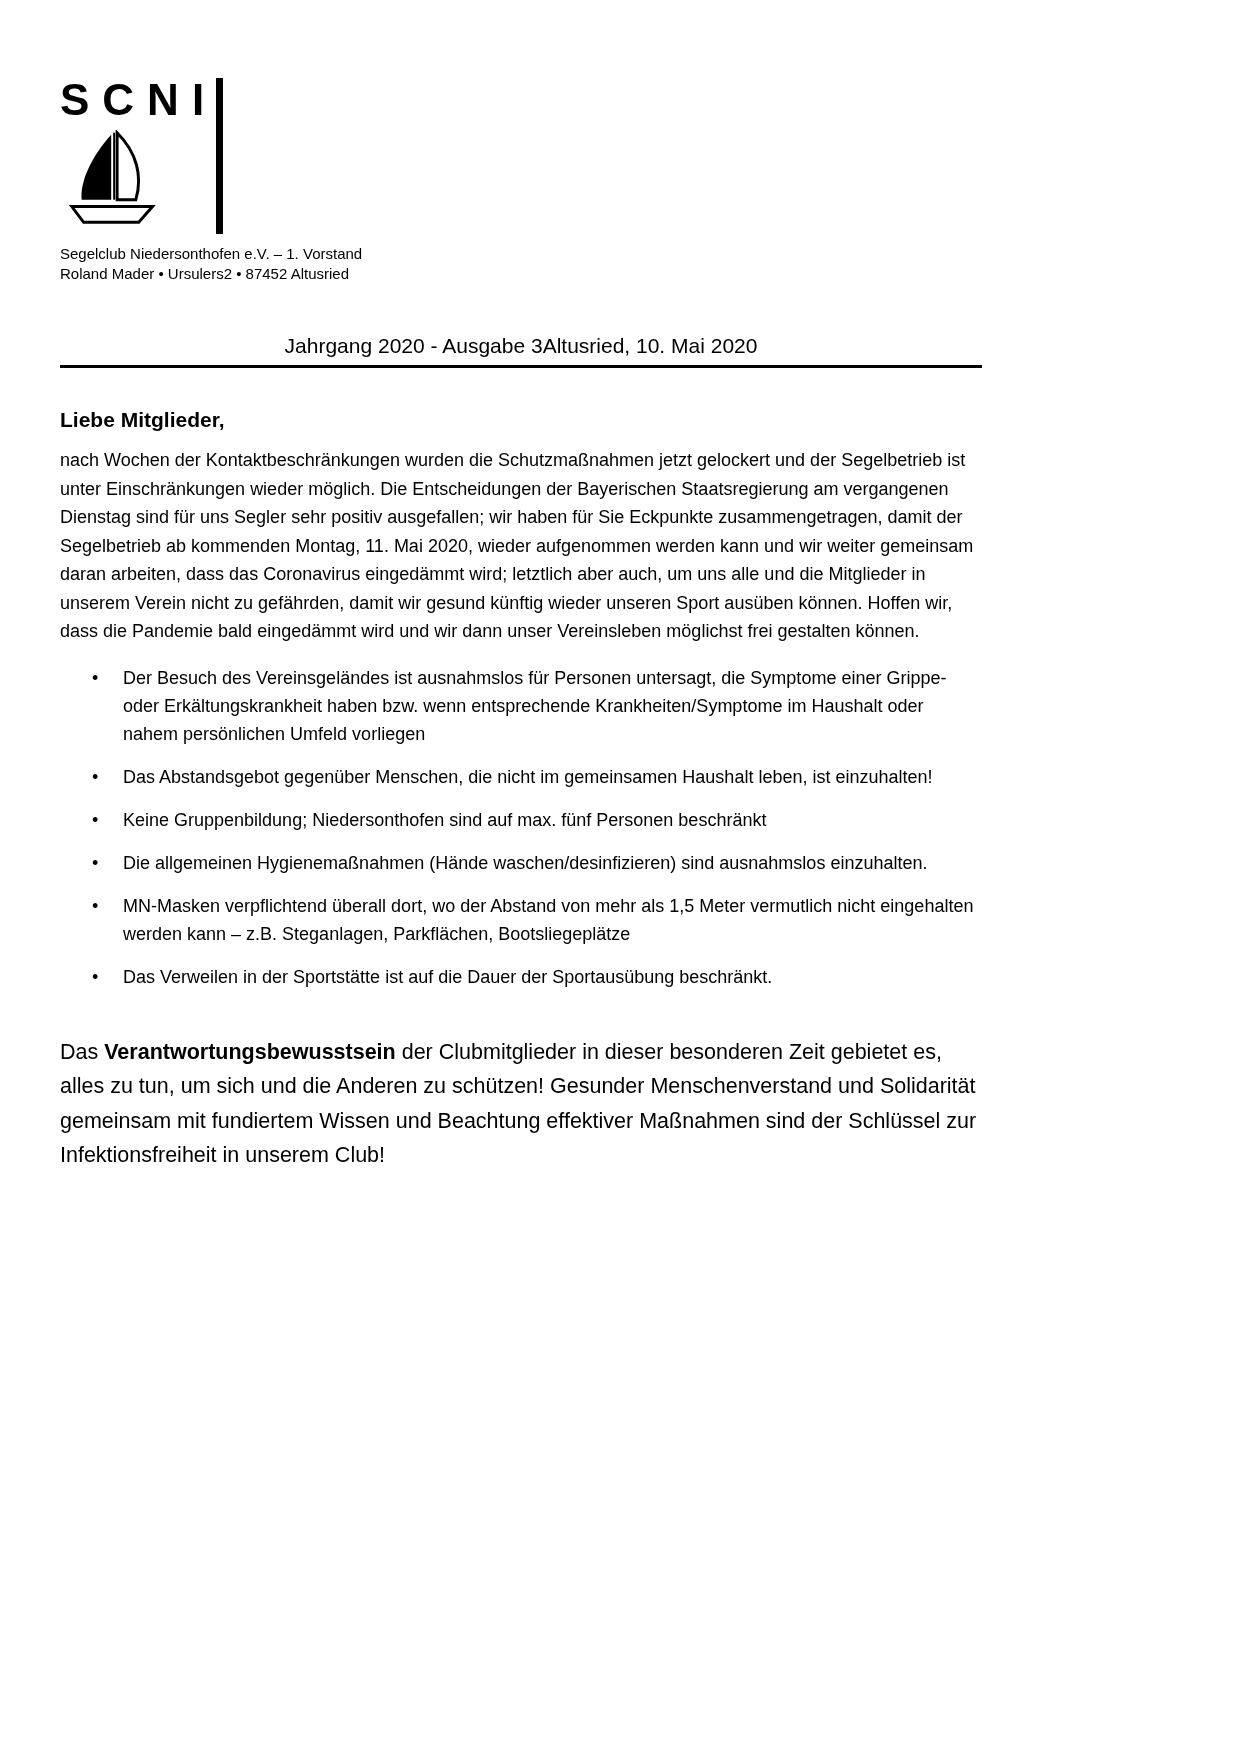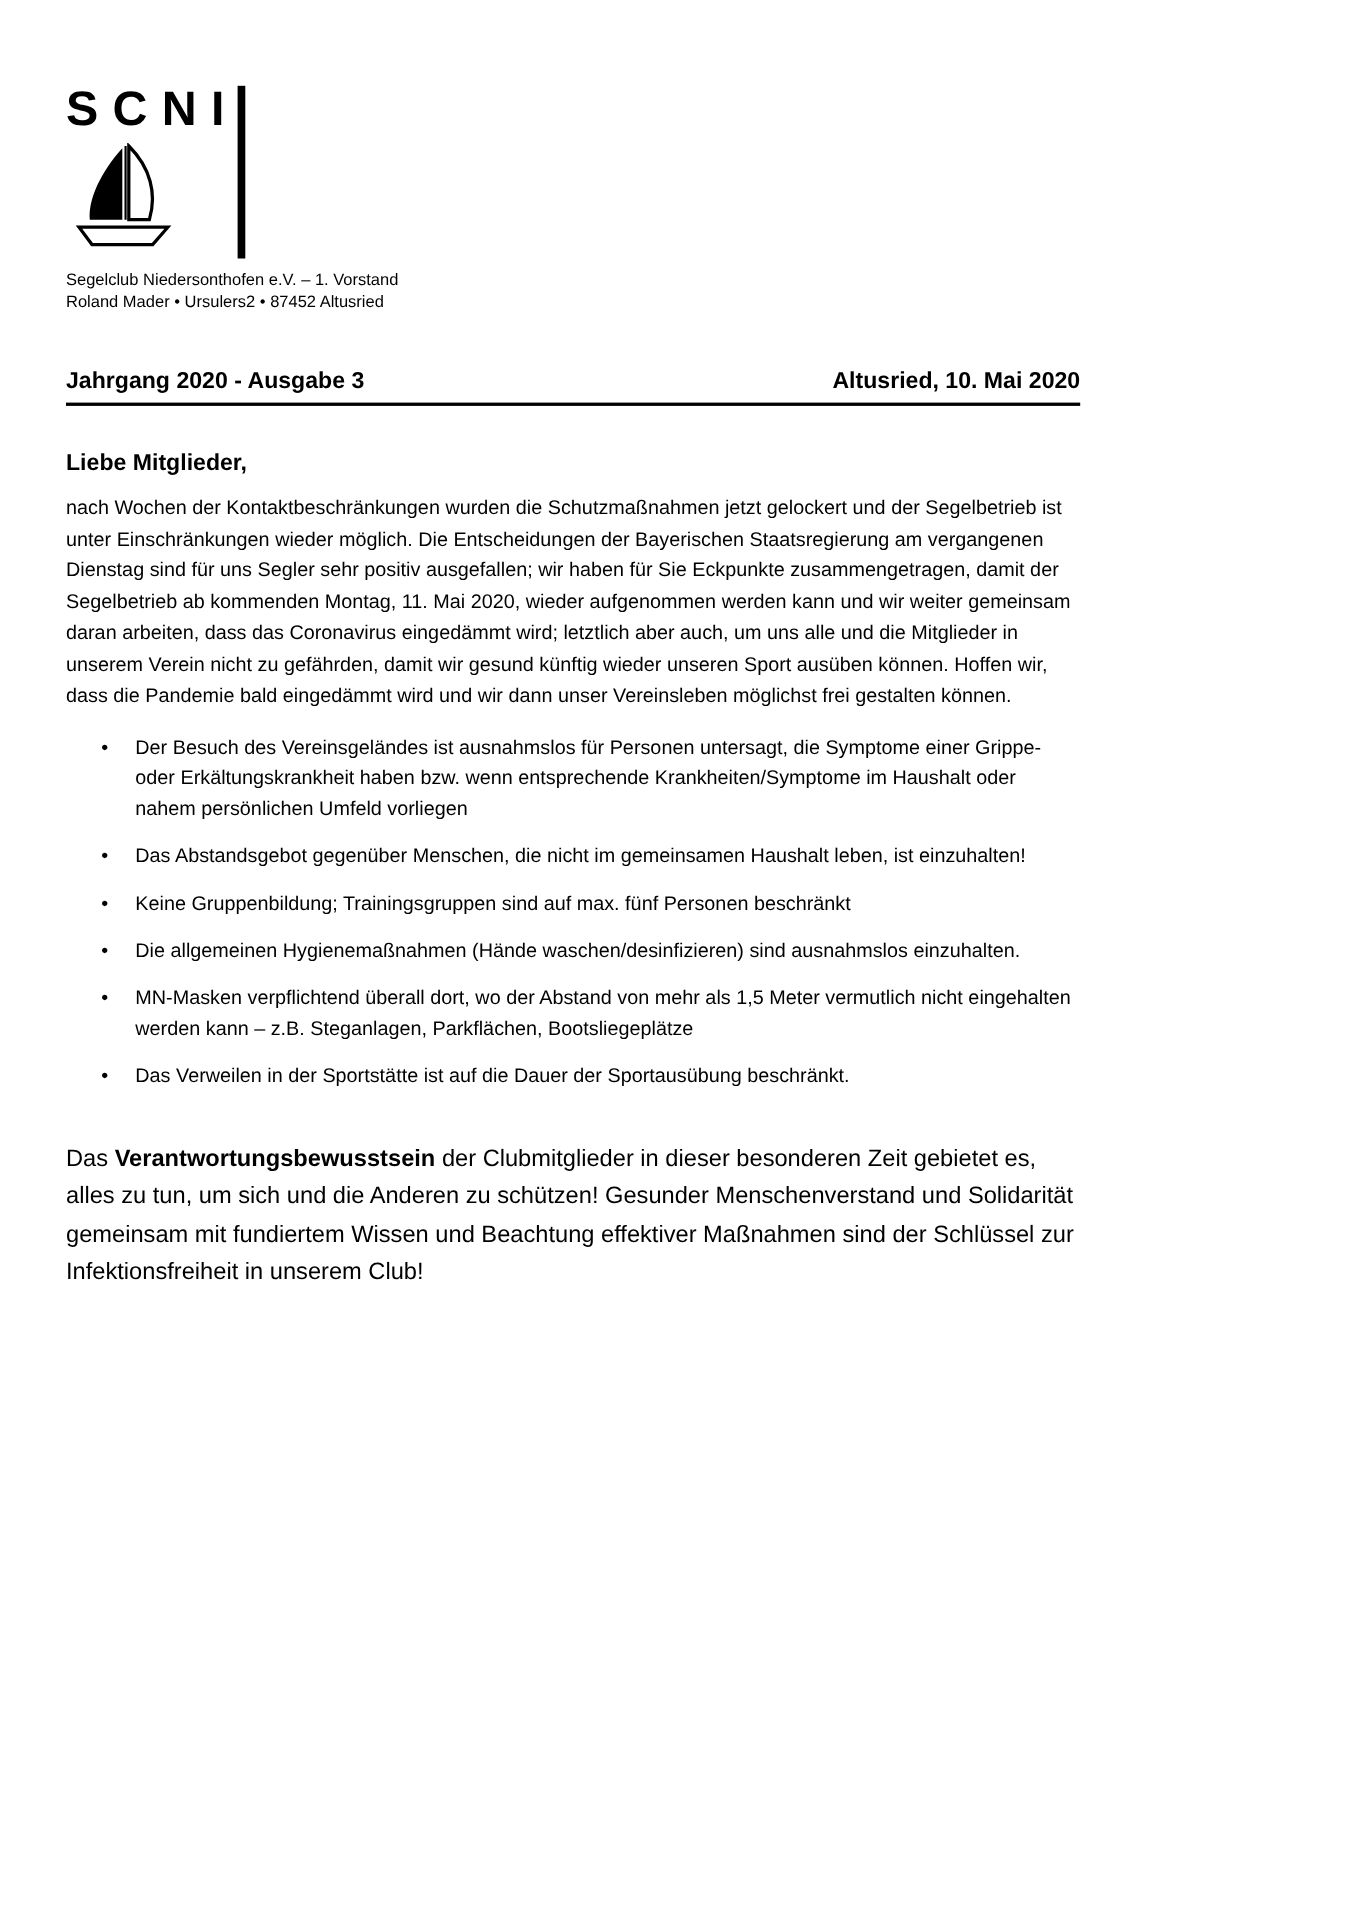--- a/index.html
+++ b/index.html
@@ -86,23 +86,23 @@
     margin-top: 52px;
     font-weight: bold;
     font-size: 19px;
     line-height: 31px;
   }
 
   
   .issue-row {
     margin-top: 50px;
     display: flex;
-    justify-content: space-between;
+    justify-content: center;
     align-items: baseline;
-    font-weight: bold;
+    font-weight: normal;
     font-size: 21px;
     border-bottom: 3px solid #000;
     padding-bottom: 7px;
   }
 
   
   .greeting {
     margin-top: 40px;
     font-weight: bold;
     font-size: 21px;
@@ -182,21 +182,21 @@
     <div class="rule-item">
       <span class="rule-bullet">•</span>
       <span class="rule-text">Der Besuch des Vereinsgeländes ist ausnahmslos für Personen untersagt, die Symptome einer Grippe- oder Erkältungskrankheit haben bzw. wenn entsprechende Krankheiten/Symptome im Haushalt oder nahem persönlichen Umfeld vorliegen</span>
     </div>
     <div class="rule-item">
       <span class="rule-bullet">•</span>
       <span class="rule-text">Das Abstandsgebot gegenüber Menschen, die nicht im gemeinsamen Haushalt leben, ist einzuhalten!</span>
     </div>
     <div class="rule-item">
       <span class="rule-bullet">•</span>
-      <span class="rule-text">Keine Gruppenbildung; Trainingsgruppen sind auf max. fünf Personen beschränkt</span>
+      <span class="rule-text">Keine Gruppenbildung; Niedersonthofen sind auf max. fünf Personen beschränkt</span>
     </div>
     <div class="rule-item">
       <span class="rule-bullet">•</span>
       <span class="rule-text">Die allgemeinen Hygienemaßnahmen (Hände waschen/desinfizieren) sind ausnahmslos einzuhalten.</span>
     </div>
     <div class="rule-item">
       <span class="rule-bullet">•</span>
       <span class="rule-text">MN-Masken verpflichtend überall dort, wo der Abstand von mehr als 1,5 Meter vermutlich nicht eingehalten werden kann – z.B. Steganlagen, Parkflächen, Bootsliegeplätze</span>
     </div>
     <div class="rule-item">

